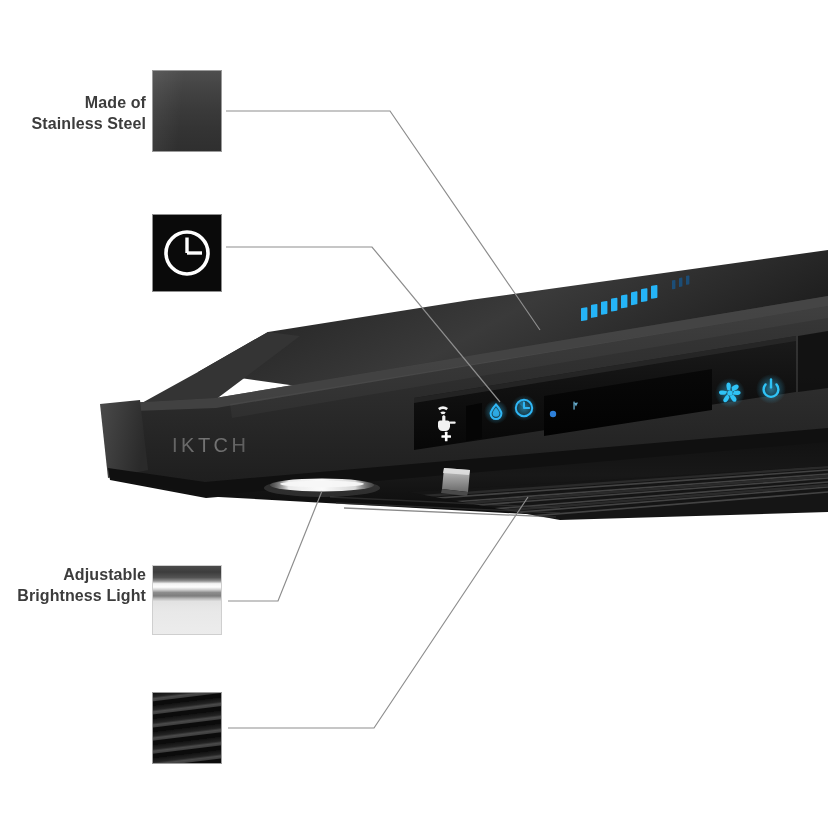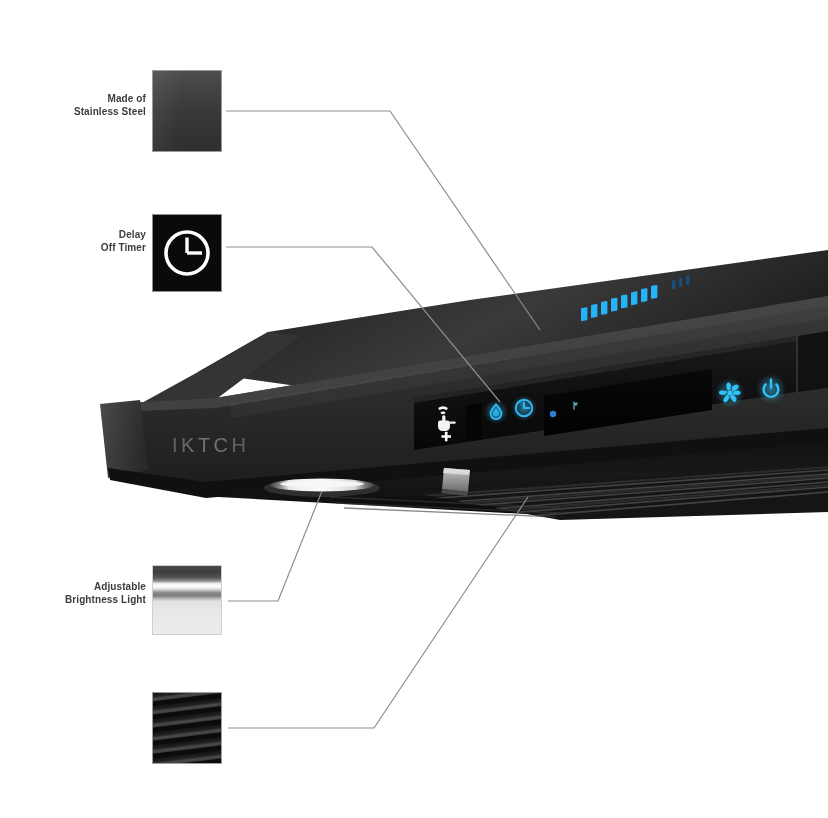--- a/index.html
+++ b/index.html
@@ -16,21 +16,21 @@
     height: 818px;
     background: #ffffff;
     overflow: hidden;
   }
 
   
   .callout-text {
     position: absolute;
     text-align: right;
     color: #3c3c3c;
-    font-size: 10px;
+    font-size: 16px;
     line-height: 1.33;
     font-weight: 600;
     letter-spacing: .1px;
     white-space: pre-line;
   }
   .thumb {
     position: absolute;
     box-sizing: border-box;
   }
 
@@ -323,29 +323,27 @@
       <path d="M226,247 L372,247 L500,402"></path>
       <path d="M228,601 L278,601 L322,491"></path>
       <path d="M228,728 L374,728 L528,497"></path>
     </g>
   </svg>
 
   <div class="callout-text" style="left:28px; top:92px; width:118px;">Made of
 Stainless Steel</div>
   <div class="thumb thumb-steel" style="left:152px; top:70px; width:70px; height:82px;"></div>
 
-  <div class="callout-text" style="left:40px; top:228px; width:106px;">Delay
-Off Timer</div>
   <div class="thumb thumb-clock" style="left:152px; top:214px; width:70px; height:78px;">
     <svg width="56" height="56" viewBox="0 0 56 56">
       <circle cx="28" cy="28" r="21" fill="none" stroke="#ffffff" stroke-width="3.6"></circle>
       <line x1="28" y1="28" x2="28" y2="12.5" stroke="#ffffff" stroke-width="3.4" stroke-linecap="butt"></line>
       <line x1="28" y1="28" x2="43" y2="28" stroke="#ffffff" stroke-width="3.4" stroke-linecap="butt"></line>
     </svg>
   </div>
 
-  <div class="callout-text" style="left:14px; top:580px; width:132px;">Adjustable
+  <div class="callout-text" style="left:14px; top:564px; width:132px;">Adjustable
 Brightness Light</div>
   <div class="thumb thumb-light" style="left:152px; top:565px; width:70px; height:70px;"></div>
 
   <div class="thumb thumb-baffle" style="left:152px; top:692px; width:70px; height:72px;"></div>
 
 </div>
 
 </body></html>

